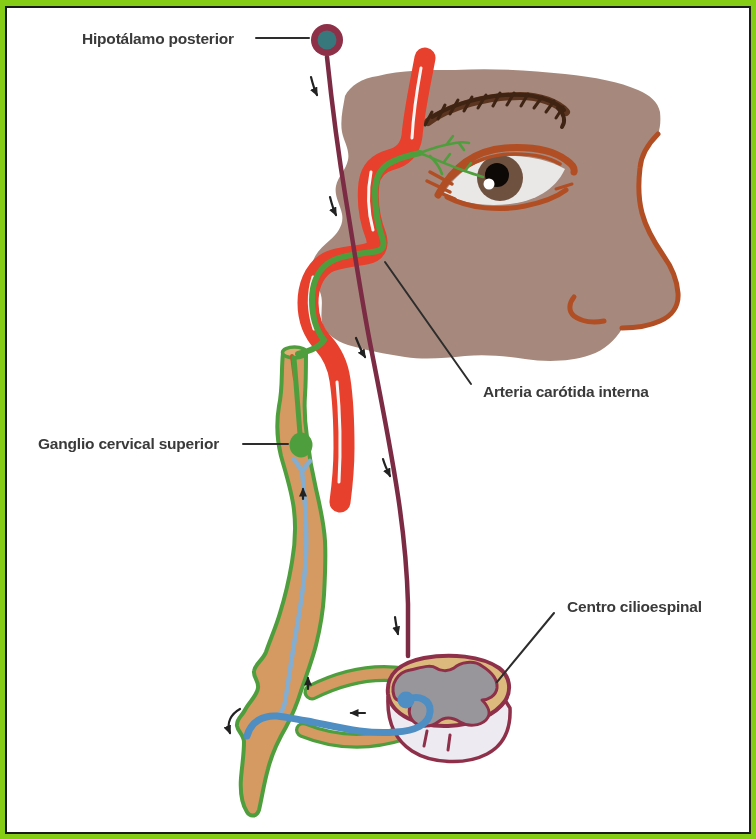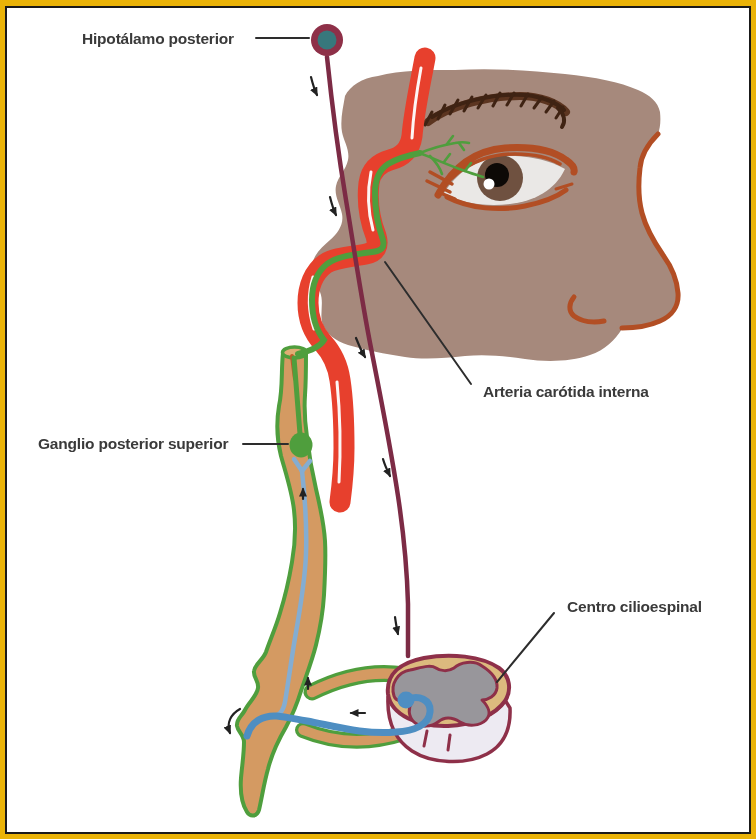--- a/index.html
+++ b/index.html
@@ -1,19 +1,19 @@
 <!DOCTYPE html>
 <html style="--border: #1a1a1a; --label_text: #3a3a3a; --leader_line: #2d2d2d; --face_skin: #a6897c; --face_outline: #b24e24; --eyebrow_dark: #3f2313; --eyebrow_mid: #5c3520; --iris: #6f5140; --pupil: #0d0906; --sclera: #eae8e6; --artery_red: #e7402d; --artery_highlight: #ffffff; --nerve_green: #4f9e3d; --sheath_tan: #d49a62; --sheath_opening: #e0ad74; --sheath_lumen: #c05a2a; --hypothalamic_tract: #7c2b45; --node_ring: #8e3048; --node_fill: #37787c; --neuron_blue: #4e8ec2; --inner_blue: #84add2; --cord_outline: #8e3049; --cord_white_matter: #dcba7e; --cord_gray_matter: #98969b; --cord_side: #edeaf2; --arrow_black: #222222;"><head>
 <meta charset="utf-8">
 <style>
   html,body{margin:0;padding:0;background:#fff;}
   #stage{
     position:relative;
     width:756px;height:839px;
-    background:#eab308;
+    background:#84cc16;
     font-family:"Liberation Sans", sans-serif;
     overflow:hidden;
   }
   #frame{
     position:absolute;left:5px;top:6px;width:742px;height:824px;
     border:2px solid var(--border,#1a1a1a);
     background:#fff;
   }
   #art{position:absolute;left:0;top:0;}
   .lbl{
@@ -208,18 +208,18 @@
       <path d="M243,444 L288,444"></path>
       <path d="M385,262 L471,384"></path>
       <path d="M554,613 L497,682"></path>
     </g>
   </svg>
 
   <div class="lbl" style="left:82px;top:29px;">Hipotálamo posterior</div>
 
   <div class="lbl" style="left:483px;top:382px;">Arteria carótida interna</div>
 
-  <div class="lbl" style="left:38px;top:434px;">Ganglio posterior superior</div>
+  <div class="lbl" style="left:38px;top:434px;">Ganglio cervical superior</div>
 
   <div class="lbl" style="left:567px;top:597px;">
     <div>Centro cilioespinal</div>
   </div>
 </div>
 
 </body></html>

